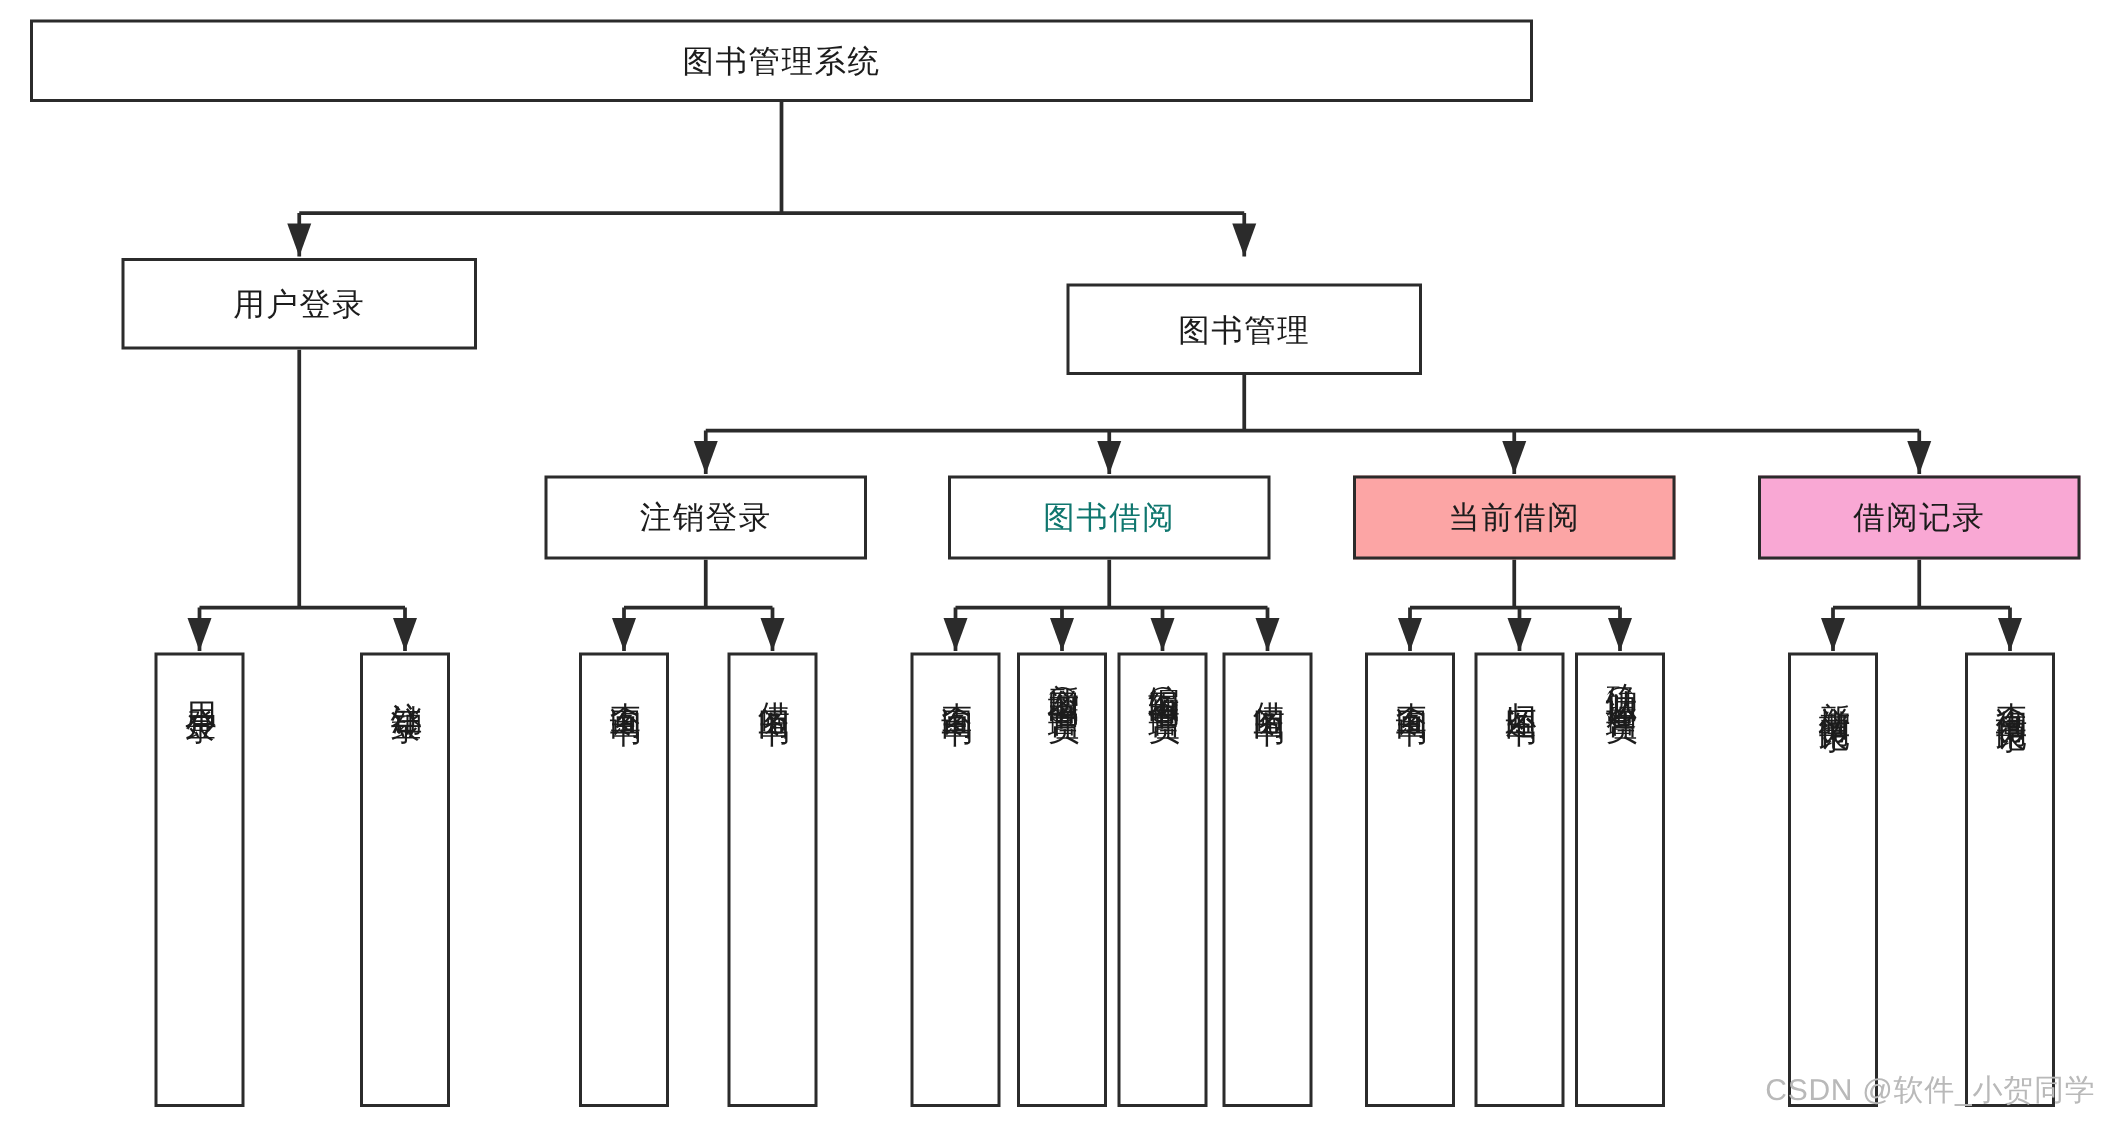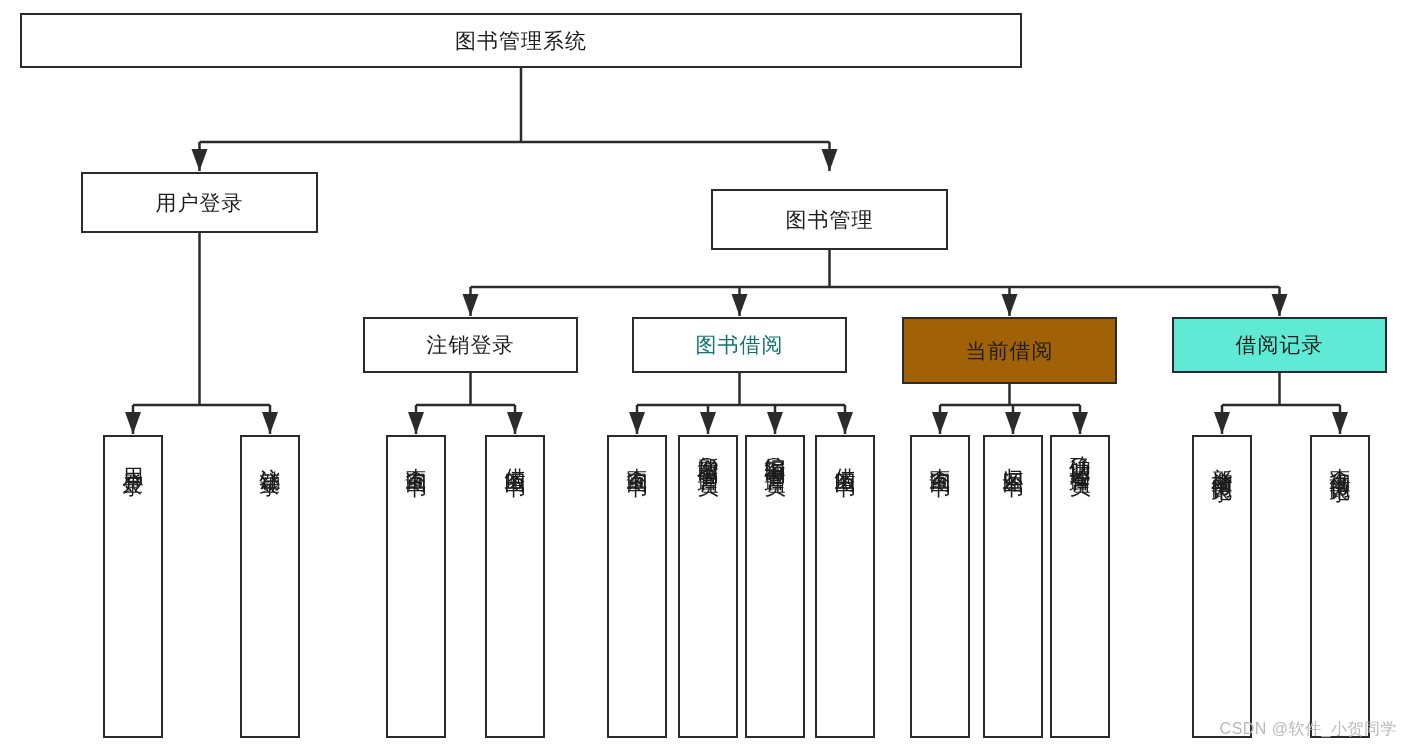--- a/index.html
+++ b/index.html
@@ -9,21 +9,21 @@
   svg#wires{position:absolute;left:0;top:0;width:1405px;height:747px;}
   .node{position:absolute;box-sizing:border-box;background:#ffffff;
         border:2.5px solid #2b2b2b;display:flex;align-items:center;
         justify-content:center;color:#1c1c1c;}
   .node.h{font-size:21px;letter-spacing:1px;}
   .node.v{writing-mode:vertical-rl;text-orientation:upright;
           font-size:21px;letter-spacing:3px;line-height:1.05;
           justify-content:flex-start;align-items:center;
           padding-top:14px;white-space:nowrap;}
   .node.v.top0{padding-top:2px;}
-  #watermark{position:absolute;right:8px;bottom:7px;font-size:16px;
+  #watermark{position:absolute;right:8px;bottom:7px;font-size:20px;
              color:#b9b9b9;letter-spacing:.5px;white-space:nowrap;}
 </style>
 </head>
 <body>
 
 <div id="stage">
   <svg id="wires" viewBox="0 0 1405 747" xmlns="http://www.w3.org/2000/svg">
       <line x1="521" y1="68" x2="521" y2="142" stroke="#2b2b2b" stroke-width="2.5"></line>
       <line x1="199.5" y1="142" x2="829.5" y2="142" stroke="#2b2b2b" stroke-width="2.5"></line>
       <line x1="199.5" y1="142" x2="199.5" y2="171" stroke="#2b2b2b" stroke-width="2.5"></line>
@@ -86,24 +86,24 @@
       </div>
       <div class="node h" style="left: 711px; top: 189px; width: 237px; height: 61px; border-color: rgb(43, 43, 43); background: rgb(255, 255, 255); color: rgb(28, 28, 28);">
         <span>图书管理</span>
       </div>
       <div class="node h" style="left: 363px; top: 317px; width: 215px; height: 56px; border-color: rgb(43, 43, 43); background: rgb(255, 255, 255); color: rgb(28, 28, 28);">
         <span>注销登录</span>
       </div>
       <div class="node h" style="left: 632px; top: 317px; width: 215px; height: 56px; border-color: rgb(43, 43, 43); background: rgb(255, 255, 255); color: #0f766e;">
         <span>图书借阅</span>
       </div>
-      <div class="node h" style="left: 902px; top: 317px; width: 215px; height: 67px; border-color: rgb(43, 43, 43); background: #a16207; color: rgb(28, 28, 28);">
+      <div class="node h" style="left: 902px; top: 317px; width: 215px; height: 56px; border-color: rgb(43, 43, 43); background: #fca5a5; color: rgb(28, 28, 28);">
         <span>当前借阅</span>
       </div>
-      <div class="node h" style="left: 1172px; top: 317px; width: 215px; height: 56px; border-color: rgb(43, 43, 43); background: #5eead4; color: rgb(28, 28, 28);">
+      <div class="node h" style="left: 1172px; top: 317px; width: 215px; height: 56px; border-color: rgb(43, 43, 43); background: #f9a8d4; color: rgb(28, 28, 28);">
         <span>借阅记录</span>
       </div>
       <div class="node v" style="left: 103px; top: 435px; width: 60px; height: 303px; border-color: rgb(43, 43, 43); background: rgb(255, 255, 255); color: rgb(28, 28, 28);">
         <span>用户登录</span>
       </div>
       <div class="node v" style="left: 240px; top: 435px; width: 60px; height: 303px; border-color: rgb(43, 43, 43); background: rgb(255, 255, 255); color: rgb(28, 28, 28);">
         <span>注销登录</span>
       </div>
       <div class="node v" style="left: 386px; top: 435px; width: 60px; height: 303px; border-color: rgb(43, 43, 43); background: rgb(255, 255, 255); color: rgb(28, 28, 28);">
         <span>查询图书</span>

